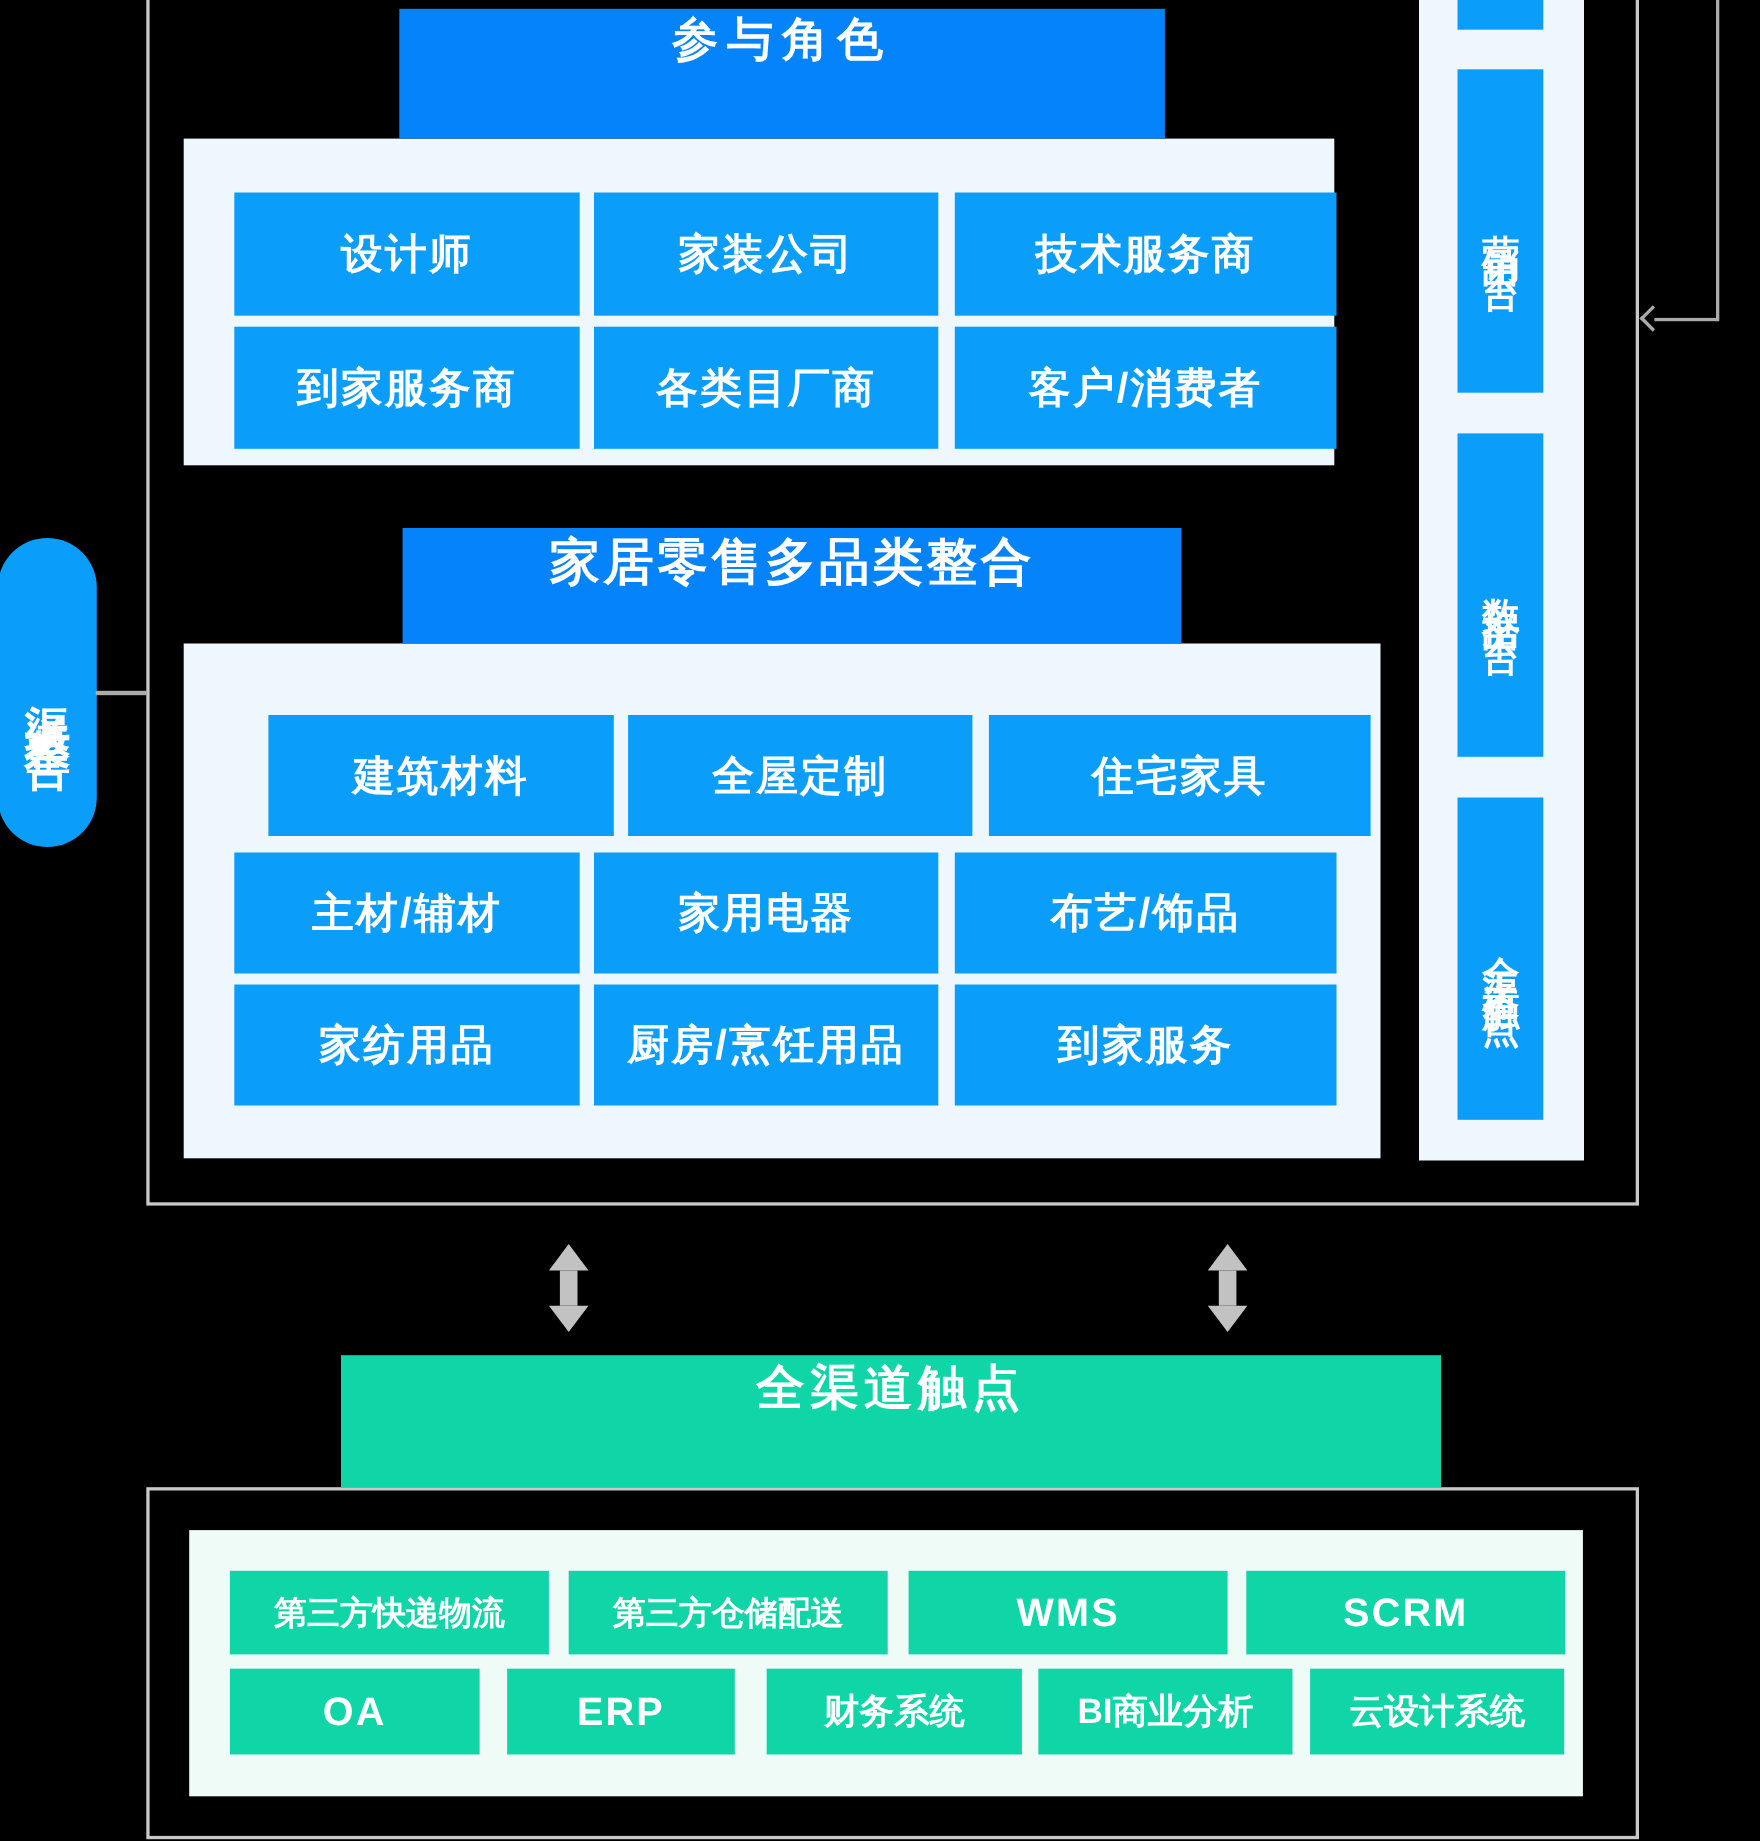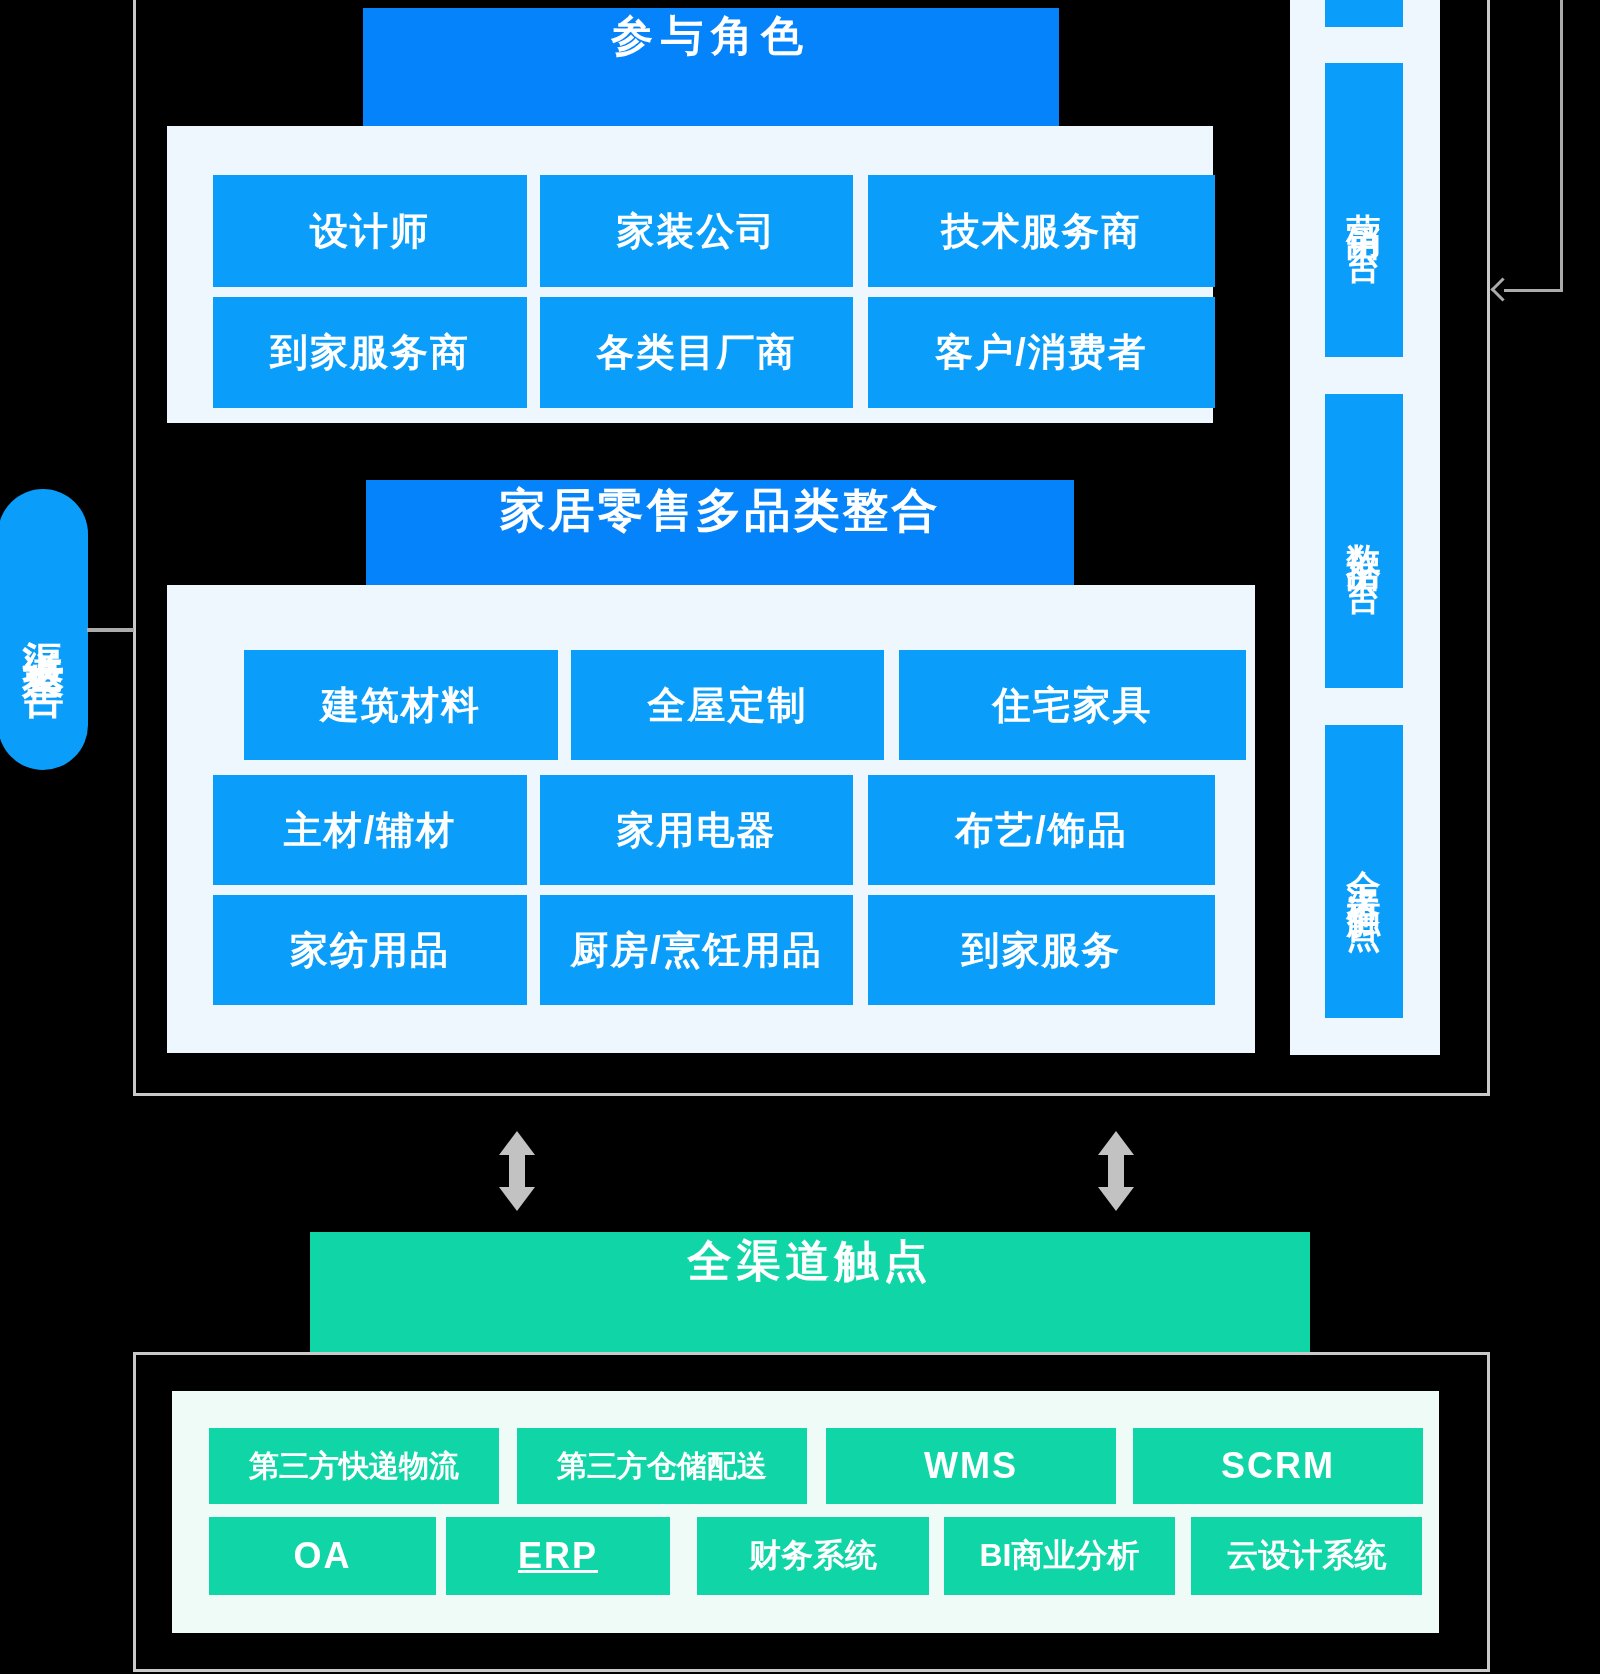--- a/index.html
+++ b/index.html
@@ -70,21 +70,21 @@
   .varrow .head-up{width:0;height:0;border-left:18px solid transparent;border-right:18px solid transparent;border-bottom:24px solid var(--arrow-gray);}
   .varrow .shaft{width:16px;height:32px;margin:0 auto;background:var(--arrow-gray);}
   .varrow .head-down{width:0;height:0;border-left:18px solid transparent;border-right:18px solid transparent;border-top:24px solid var(--arrow-gray);}
 
   
   .bottom-panel .br1{top:37px; height:76px; font-size:30px;}
   .bottom-panel .br1.latin{font-size:36px; letter-spacing:2px;}
   .bottom-panel .br2{top:126px; height:78px; font-size:32px;}
   .bottom-panel .br2.latin{font-size:36px; letter-spacing:2px;}
   .bw1{left:37px; width:290px;} .bw2{left:345px; width:290px;} .bw3{left:654px; width:290px;} .bw4{left:961px; width:290px;}
-  .bx1{left:37px; width:227px;} .bx2{left:274px; width:224px;text-decoration:underline;} .bx3{left:525px; width:232px;} .bx4{left:772px; width:231px;} .bx5{left:1019px; width:231px;}
+  .bx1{left:37px; width:227px;} .bx2{left:289px; width:207px;} .bx3{left:525px; width:232px;} .bx4{left:772px; width:231px;} .bx5{left:1019px; width:231px;}
 </style>
 </head>
 <body>
 
 <div class="stage">
 
   <div class="frame top-frame"></div>
 
   <div class="pill">
     <span>渠道整合</span>

